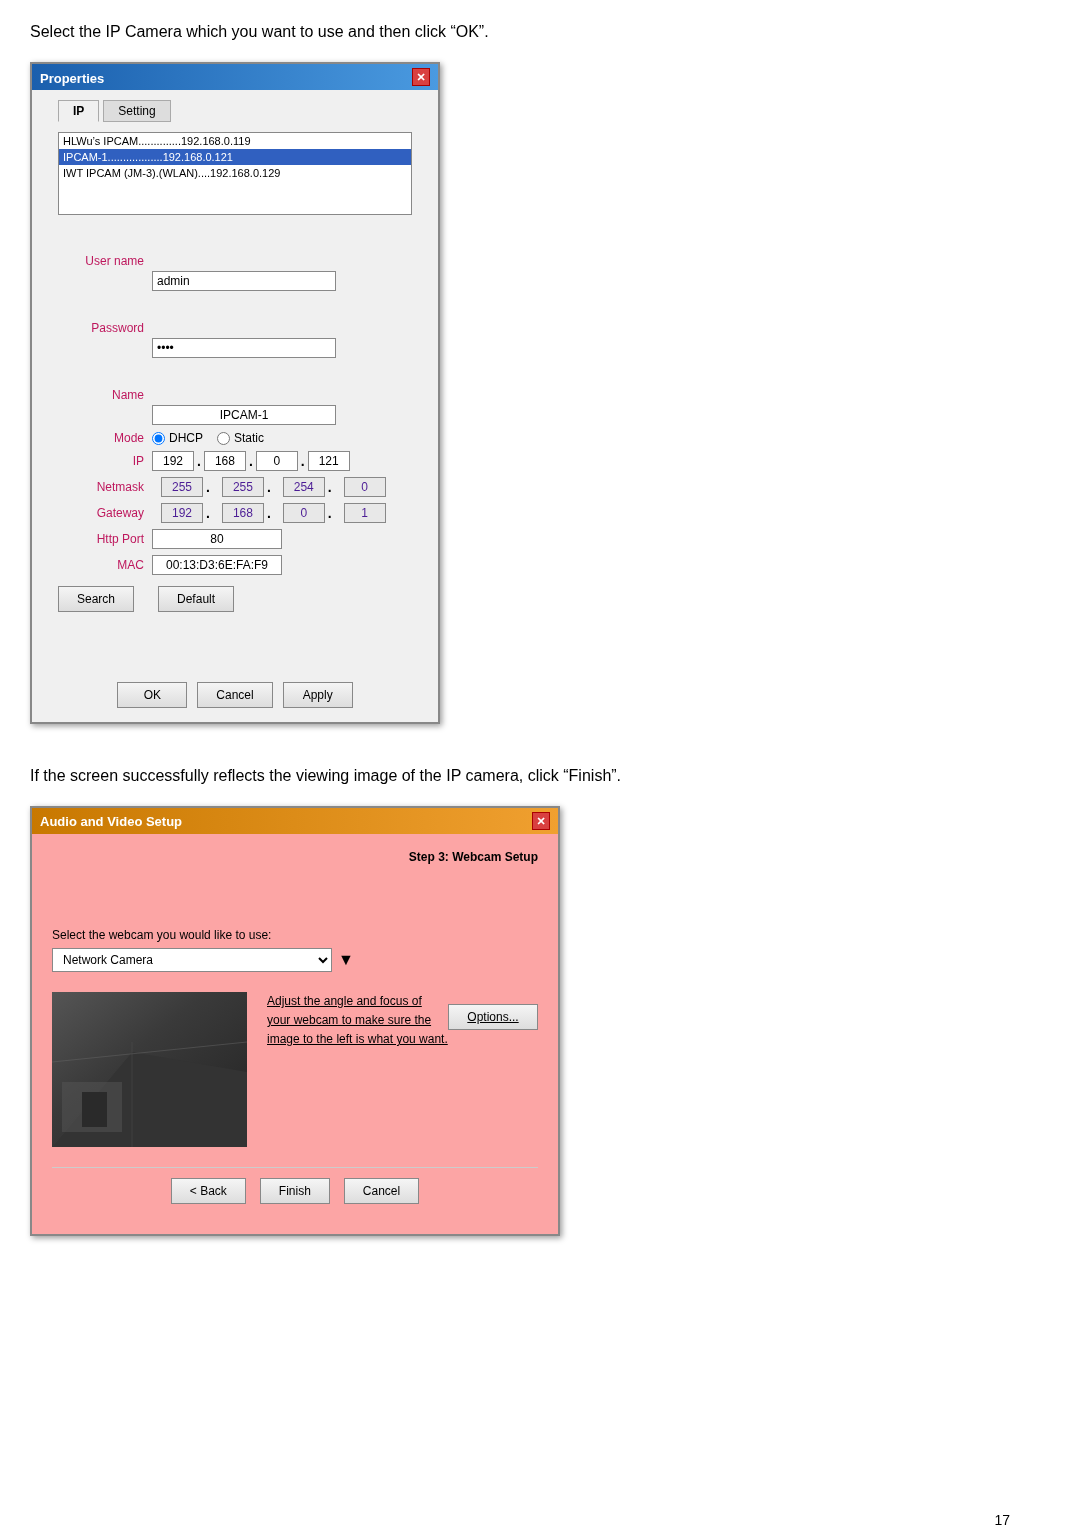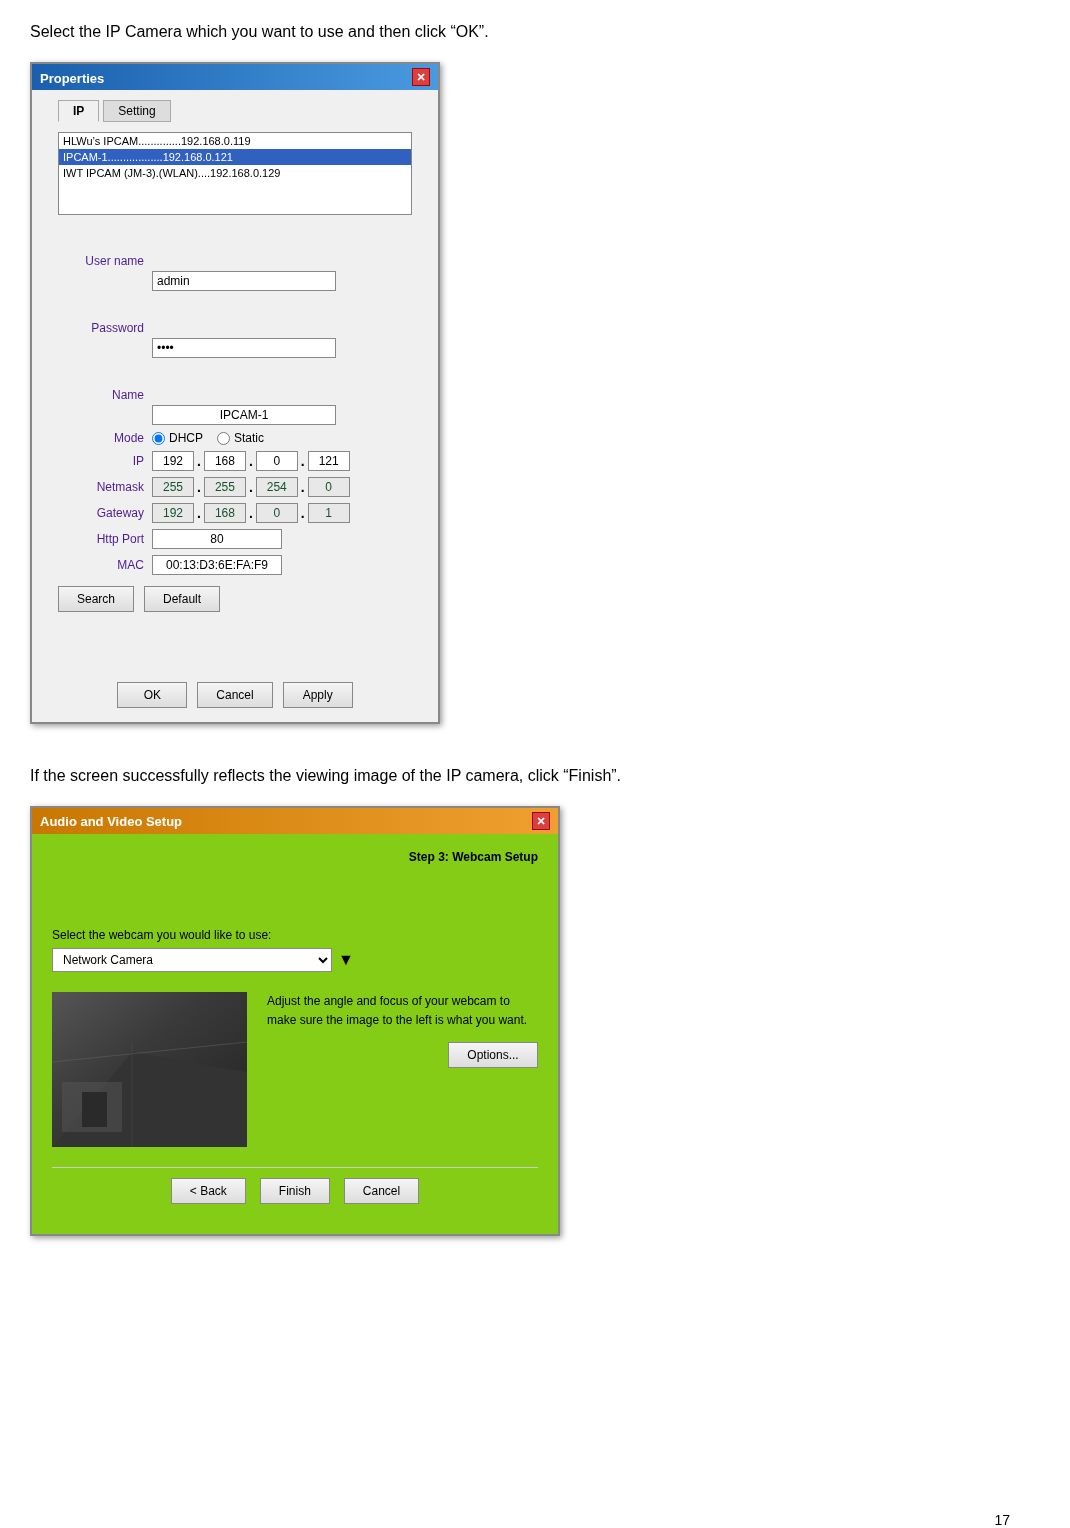--- a/index.html
+++ b/index.html
@@ -107,21 +107,21 @@
 
     .form-table td {
       padding: 3px 4px;
       font-size: 12px;
       vertical-align: middle;
     }
 
     .form-table .label-cell {
       text-align: right;
       width: 90px;
-      color: #4c1d95;
+      color: #be185d;
       white-space: nowrap;
     }
 
     .form-input {
       border: 1px solid #888;
       background: white;
       padding: 2px 4px;
       font-size: 12px;
       height: 20px;
     }
@@ -145,21 +145,22 @@
       border: 1px solid #888;
       width: 42px;
       height: 20px;
       text-align: center;
       font-size: 12px;
       background: white;
     }
 
     .ip-octet.disabled {
       background: #e8e8e8;
-      color: #14532d;
+      color: #4c1d95;
+      margin-left: 9px;
     }
 
     .ip-dot {
       font-size: 14px;
       font-weight: bold;
       padding: 0 1px;
     }
 
     .mode-row {
       display: flex;
@@ -176,39 +177,39 @@
 
     .dialog-footer-buttons {
       display: flex;
       justify-content: center;
       gap: 10px;
       padding-top: 10px;
     }
 
     .dialog-search-row {
       display: flex;
-      gap: 10px;
+      gap: 24px;
       padding-top: 8px;
     }
 
     .btn {
       border: 1px solid #888;
       background: linear-gradient(to bottom, #f5f5f5, #ddd);
       padding: 3px 18px;
       font-size: 12px;
       cursor: pointer;
       min-width: 70px;
       height: 26px;
     }
 
     
     .dialog2 {
       border: 2px solid #888;
       width: 530px;
-      background: #84cc16;
+      background: #fca5a5;
       box-shadow: 2px 2px 6px rgba(0,0,0,0.4);
     }
 
     .dialog2-titlebar {
       background: linear-gradient(to right, #c87800, #f0a030);
       color: white;
       padding: 4px 8px;
       display: flex;
       align-items: center;
       justify-content: space-between;
@@ -513,21 +514,21 @@
                 <rect x="10" y="90" width="60" height="50" fill="#555" opacity="0.5"></rect>
                 <rect x="30" y="100" width="25" height="35" fill="#2a2a2a"></rect>
 
                 <line x1="0" y1="70" x2="195" y2="50" stroke="#666" stroke-width="1" opacity="0.5"></line>
 
                 <line x1="80" y1="50" x2="80" y2="155" stroke="#555" stroke-width="1" opacity="0.4"></line>
               </svg>
             </div>
           </div>
 
-          <div style="flex:1; display:flex; flex-direction:column; justify-content:space-between;">
+          <div style="flex:1; display:flex; flex-direction:row; justify-content:space-between;text-decoration:underline;">
             <div class="preview-text-area">Adjust the angle and focus of your webcam to make sure the image to the left is what you want.</div>
             <div class="options-btn-row">
               <button class="btn" style="min-width:90px;">Options...</button>
             </div>
           </div>
         </div>
 
         <div class="dialog2-footer">
           <button class="btn">&lt; Back</button>
           <button class="btn">Finish</button>

